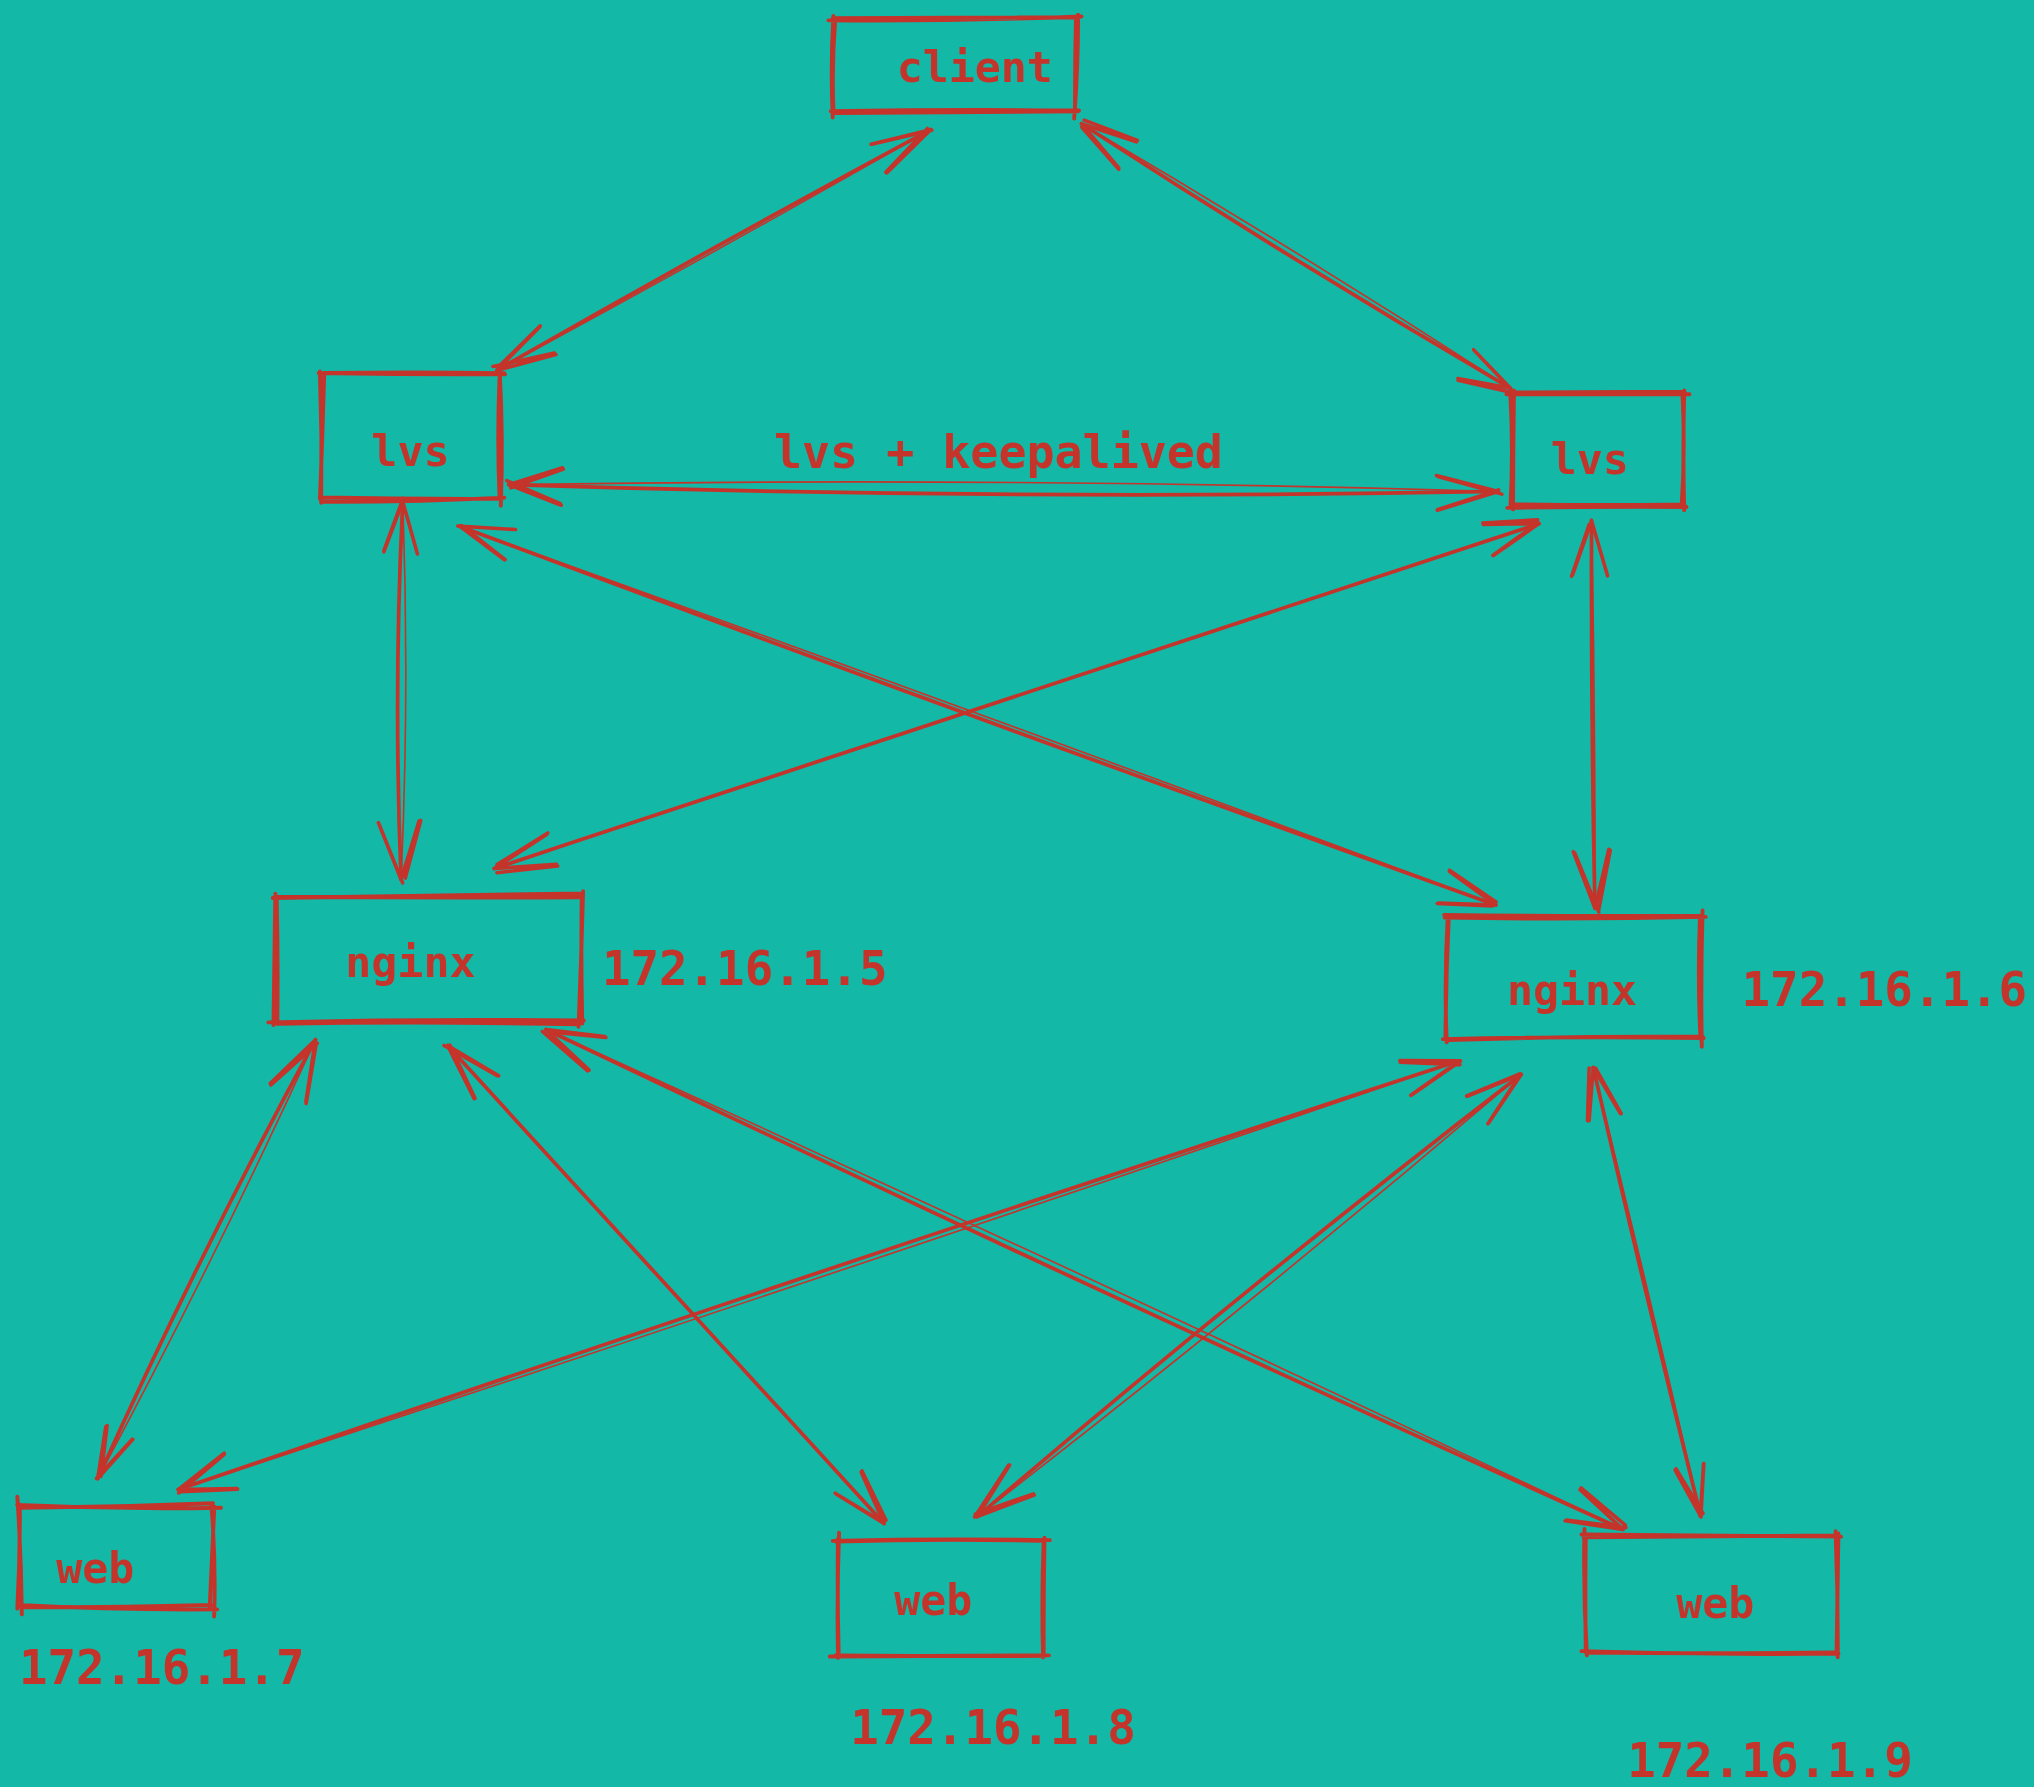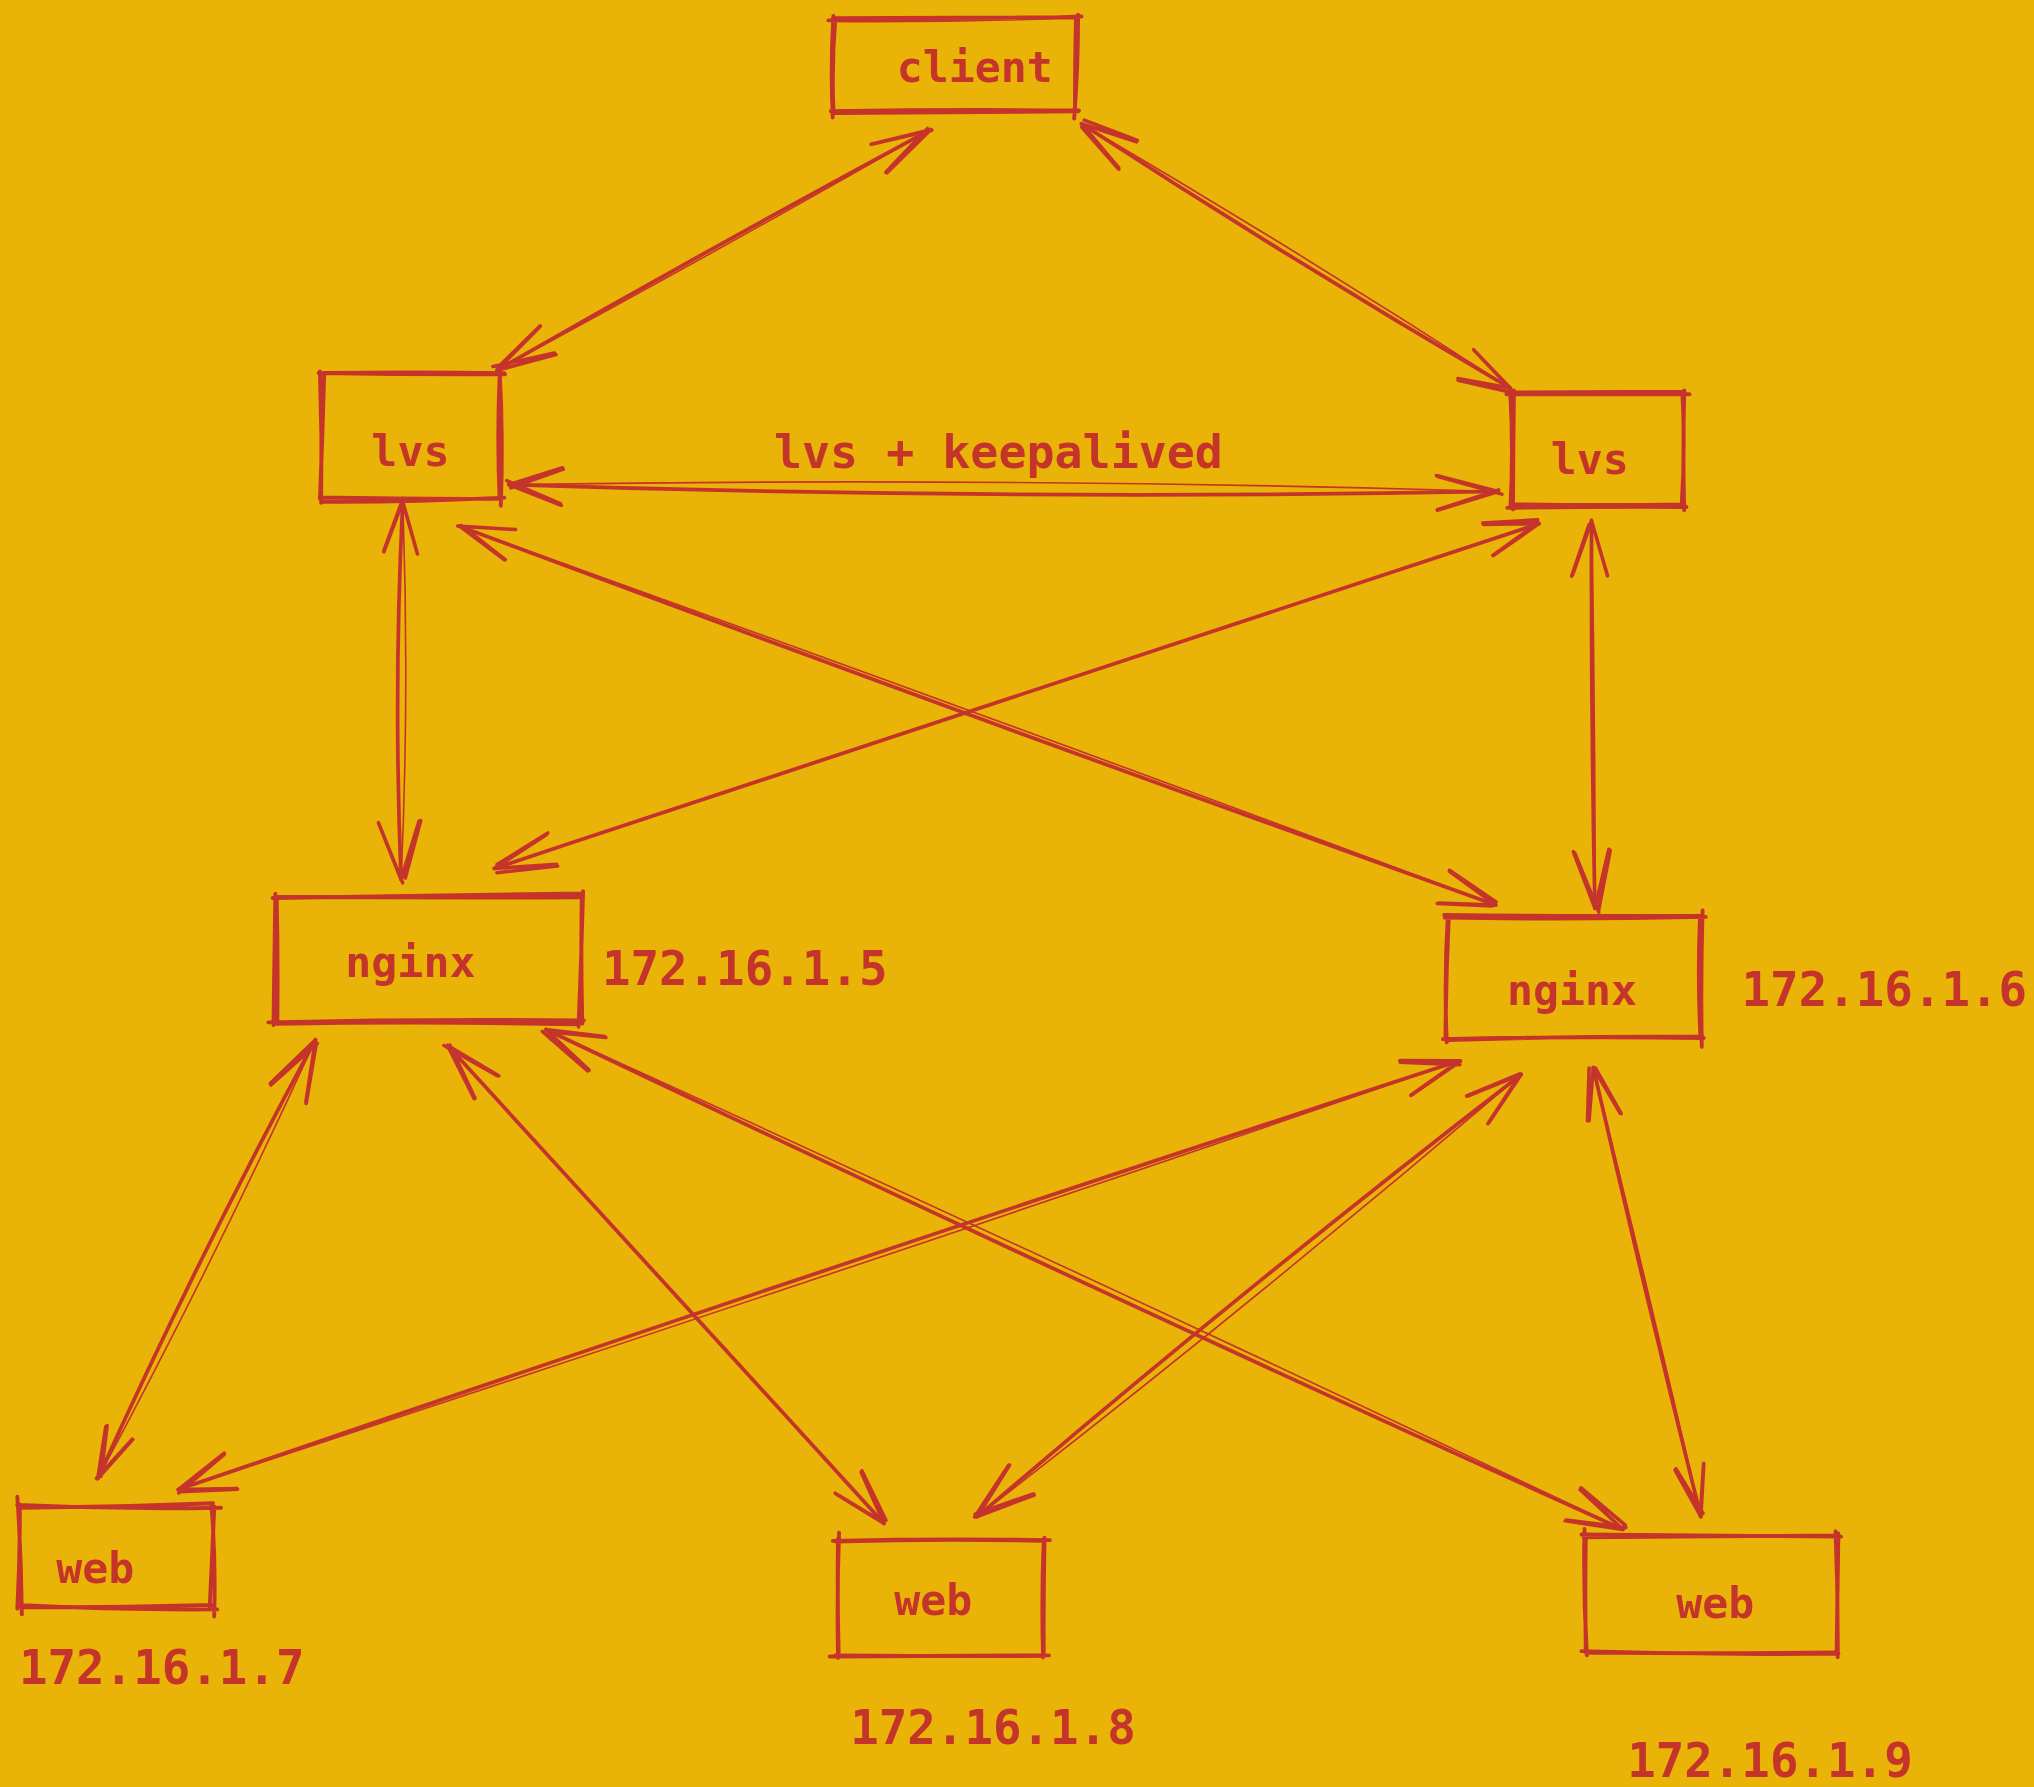--- a/index.html
+++ b/index.html
@@ -3,21 +3,21 @@
 <meta charset="utf-8">
 <style>
   html, body {
     margin: 0;
     padding: 0;
     background: #ffffff;
   }
   .canvas-wrap {
     width: 2035px;
     height: 1787px;
-    background: #eab308;
+    background: #14b8a6;
     position: relative;
     overflow: hidden;
   }
   svg {
     display: block;
     font-family: "DejaVu Sans Mono", "Liberation Mono", monospace;
   }
   .node-label, .ip-label, .edge-label {
     font-weight: bold;
     user-select: none;

